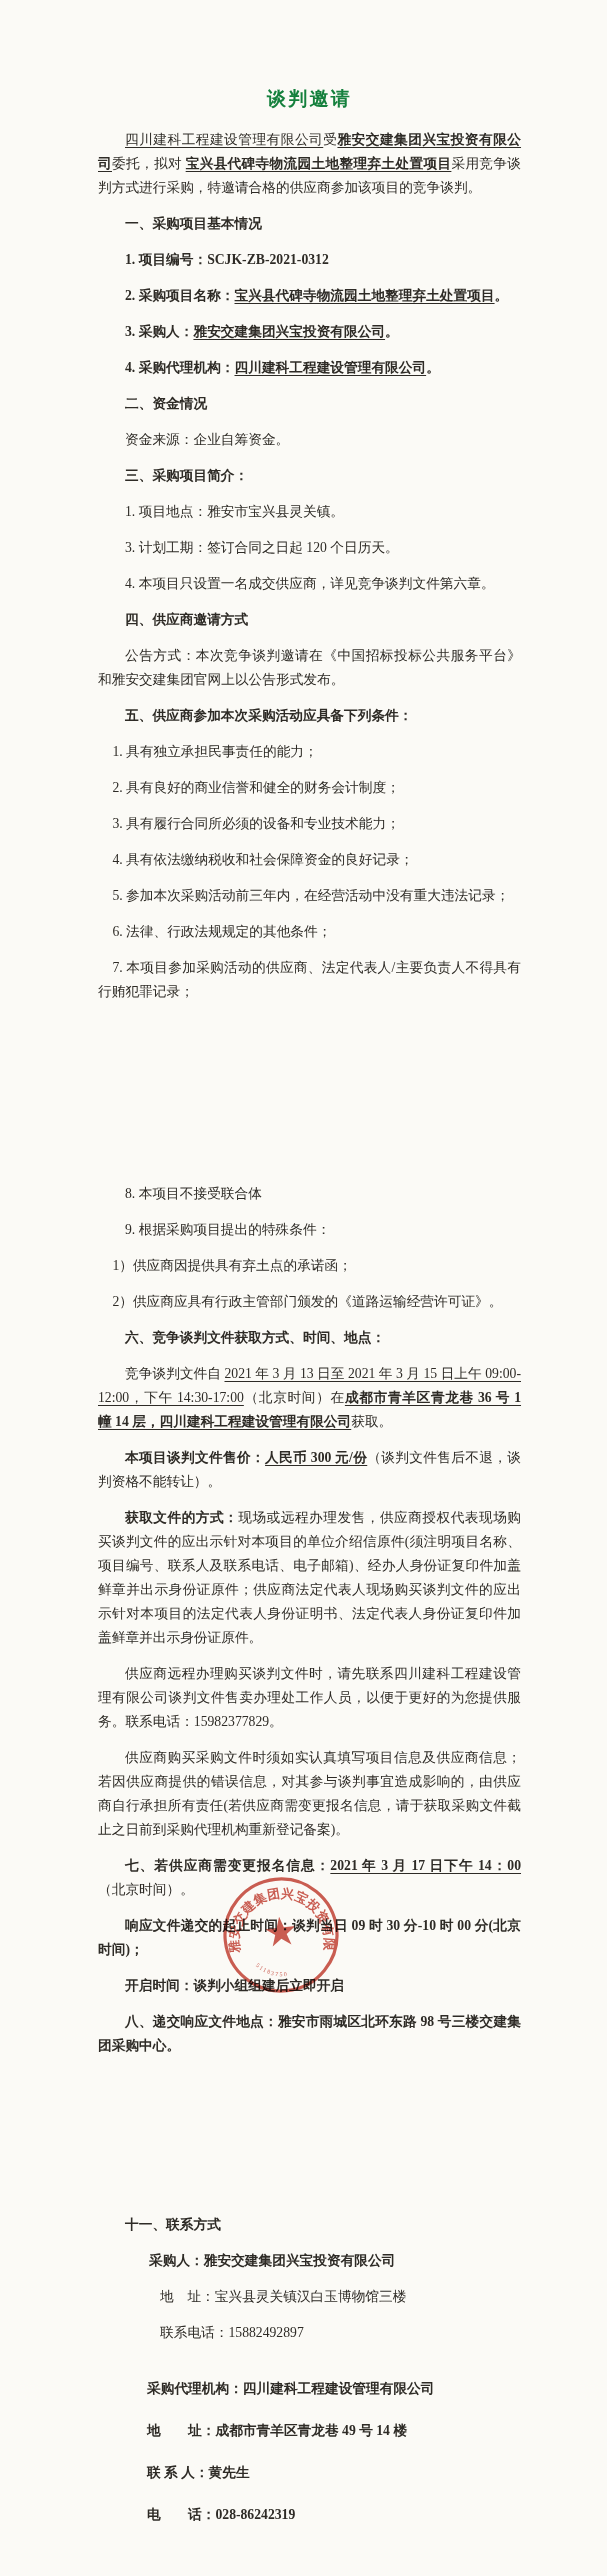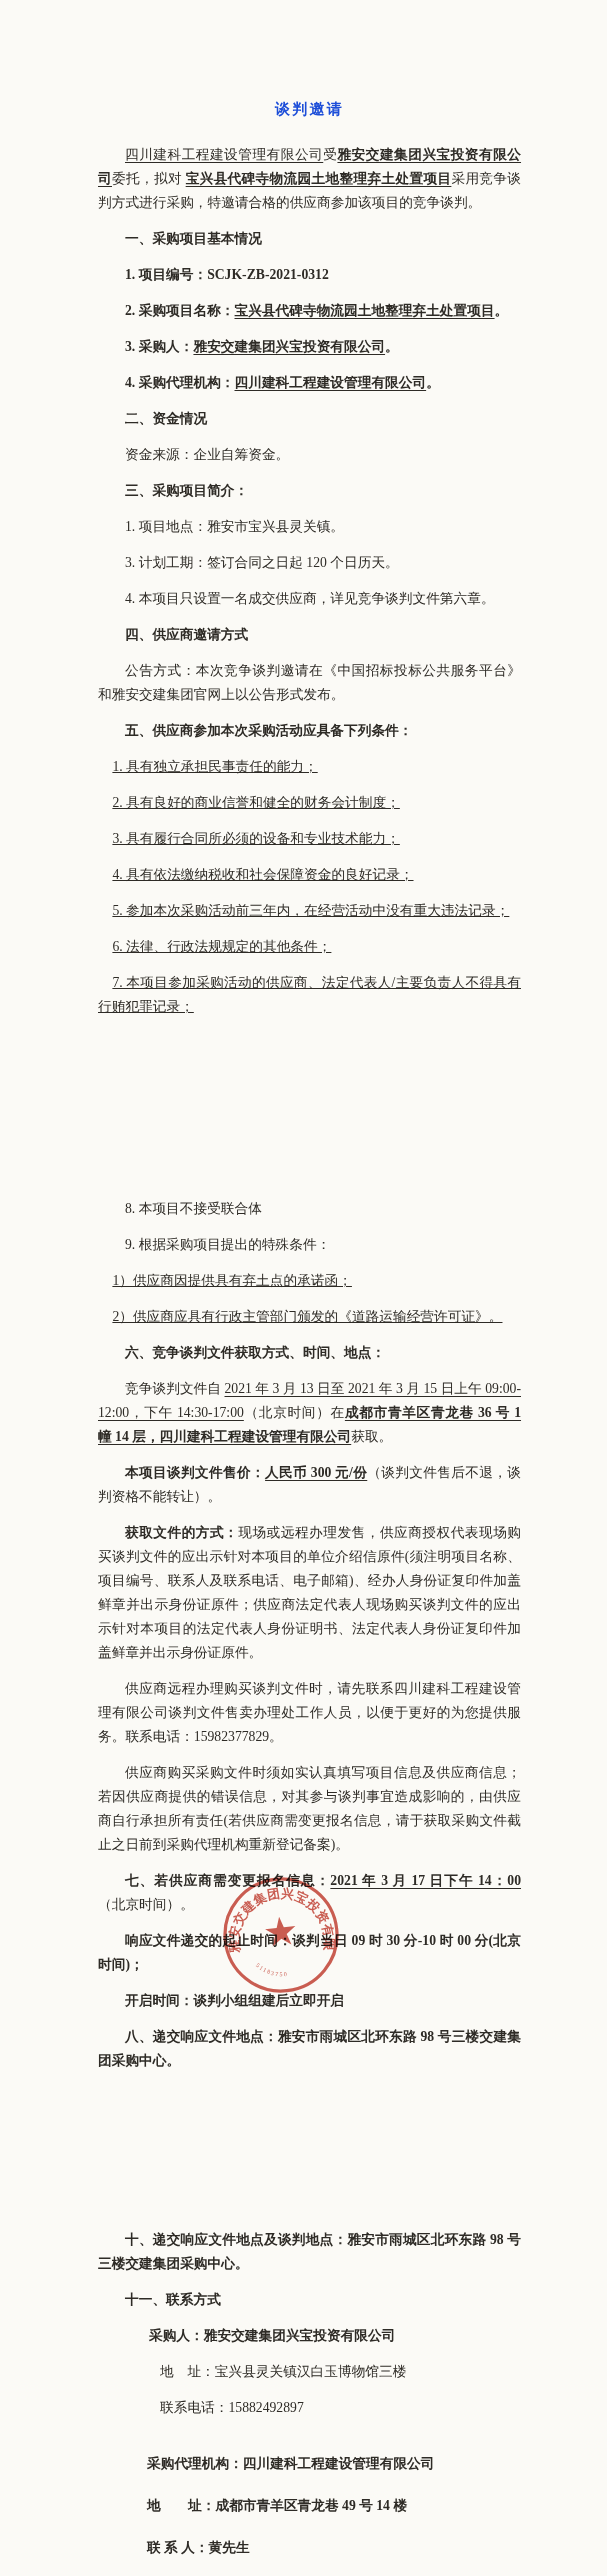--- a/index.html
+++ b/index.html
@@ -7,27 +7,27 @@
     width:608px;height:2576px;position:relative;
     background:#fbfaf6;overflow:hidden;
     font-family:"Liberation Serif", serif;
   }
   #doc{
     position:absolute;left:86px;top:76px;width:447px;
     font-size:13.7px;line-height:24px;color:#2e2b26;
     text-align:justify;
   }
   .title{
-    font-size:15px;line-height:35px;font-weight:bold;margin:16px;
-    text-align:center;letter-spacing:2.3px;text-indent:0;color:#1d4ed8;
+    font-size:19px;line-height:35px;font-weight:bold;margin:5px;
+    text-align:center;letter-spacing:2.3px;text-indent:0;color:#15803d;
   }
   .p{margin:12px;text-indent:27px;}
   .b{font-weight:bold;}
   .u{text-decoration:underline;text-decoration-thickness:1.1px;text-underline-offset:3px;}
-  .item{text-indent:14.4px;text-decoration:underline;}
+  .item{text-indent:14.4px;}
   .c1h{text-indent:51px;}
   .c1s{text-indent:62px;}
   .c2{text-indent:49px;line-height:30px;}
   .gap{width:100%;}
   .seal{
     position:absolute;left:221px;top:1875px;width:120px;height:120px;
     opacity:.82;mix-blend-mode:multiply;transform:rotate(-6deg);
     pointer-events:none;
   }
   .sealtxt{font-size:16px;font-weight:bold;fill:#c23b2e;letter-spacing:.5px;}
@@ -69,21 +69,20 @@
     <p class="p"><span>竞争谈判文件自 </span><span class="u">2021 年 3 月 13 日至 2021 年 3 月 15 日上午 09:00-12:00，下午 14:30-17:00</span><span>（北京时间）在</span><span class="b u">成都市青羊区青龙巷 36 号 1 幢 14 层，四川建科工程建设管理有限公司</span><span>获取。</span></p>
     <p class="p"><span class="b">本项目谈判文件售价：</span><span class="b u">人民币 300 元/份</span><span>（谈判文件售后不退，谈判资格不能转让）。</span></p>
     <p class="p"><span class="b">获取文件的方式：</span><span>现场或远程办理发售，供应商授权代表现场购买谈判文件的应出示针对本项目的单位介绍信原件(须注明项目名称、项目编号、联系人及联系电话、电子邮箱)、经办人身份证复印件加盖鲜章并出示身份证原件；供应商法定代表人现场购买谈判文件的应出示针对本项目的法定代表人身份证明书、法定代表人身份证复印件加盖鲜章并出示身份证原件。</span></p>
     <p class="p"><span>供应商远程办理购买谈判文件时，请先联系四川建科工程建设管理有限公司谈判文件售卖办理处工作人员，以便于更好的为您提供服务。联系电话：15982377829。</span></p>
     <p class="p"><span>供应商购买采购文件时须如实认真填写项目信息及供应商信息；若因供应商提供的错误信息，对其参与谈判事宜造成影响的，由供应商自行承担所有责任(若供应商需变更报名信息，请于获取采购文件截止之日前到采购代理机构重新登记备案)。</span></p>
     <p class="p"><span class="b">七、若供应商需变更报名信息：</span><span class="b u">2021 年 3 月 17 日下午 14：00</span><span>（北京时间）。</span></p>
     <p class="p"><span class="b">响应文件递交的起止时间：谈判当日 09 时 30 分-10 时 00 分(北京时间)；</span></p>
     <p class="p"><span class="b">开启时间：谈判小组组建后立即开启</span></p>
     <p class="p"><span class="b">八、递交响应文件地点：雅安市雨城区北环东路 98 号三楼交建集团采购中心。</span></p>
     <div class="gap" style="height: 131px;"></div>
-    <p class="p"><span class="b">十、递交响应文件地点及谈判地点：雅安市雨城区北环东路 98 号三楼交建集团采购中心。</span></p>
     <p class="p"><span class="b">十一、联系方式</span></p>
     <p class="p c1h"><span class="b">采购人：雅安交建集团兴宝投资有限公司</span></p>
     <p class="p c1s"><span>地　址：宝兴县灵关镇汉白玉博物馆三楼</span></p>
     <p class="p c1s"><span>联系电话：15882492897</span></p>
     <div class="gap" style="height: 4.6px;"></div>
     <p class="p c2"><span class="b">采购代理机构：四川建科工程建设管理有限公司</span></p>
     <p class="p c2"><span class="b">地　　址：成都市青羊区青龙巷 49 号 14 楼</span></p>
     <p class="p c2"><span class="b">联 系 人：黄先生</span></p>
     <p class="p c2"><span class="b">电　　话：028-86242319</span></p>
   </div>

